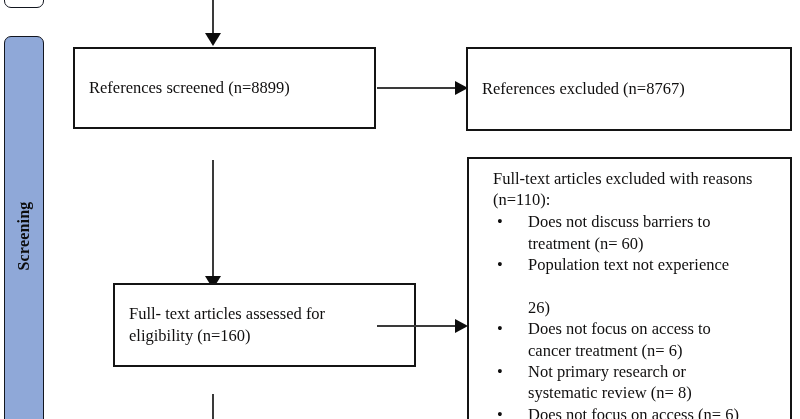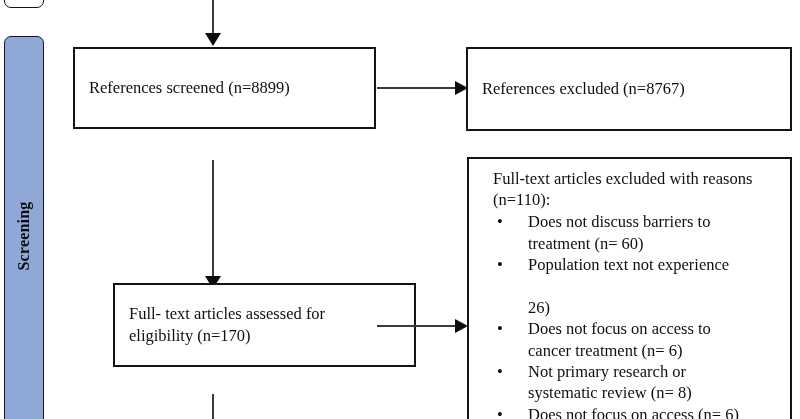--- a/index.html
+++ b/index.html
@@ -150,21 +150,21 @@
   <div class="flow-box" style="left:466px; top:47px; width:326px; height:84px;">
     <div class="box-text">References excluded (n=8767)</div>
   </div>
 
   <div class="conn-v" style="left:212px; top:160px; height:120px;"></div>
   <div class="arrow-down" style="left:205px; top:276px;"></div>
 
   <div class="flow-box" style="left:73px; top:283px; width:303px; height:84px;margin-left:40px;">
     <div class="box-text">
       <div>Full- text articles assessed for</div>
-      <div>eligibility (n=170)</div>
+      <div>eligibility (n=160)</div>
     </div>
   </div>
 
   <div class="conn-h" style="left:377px; top:325px; width:80px;"></div>
   <div class="arrow-right" style="left:455px; top:319px;"></div>
 
   <div class="conn-v" style="left:212px; top:394px; height:30px;"></div>
 
   <div class="flow-box reasons" style="left:467px; top:157px; width:325px; height:278px;">
     <div class="box-text">

